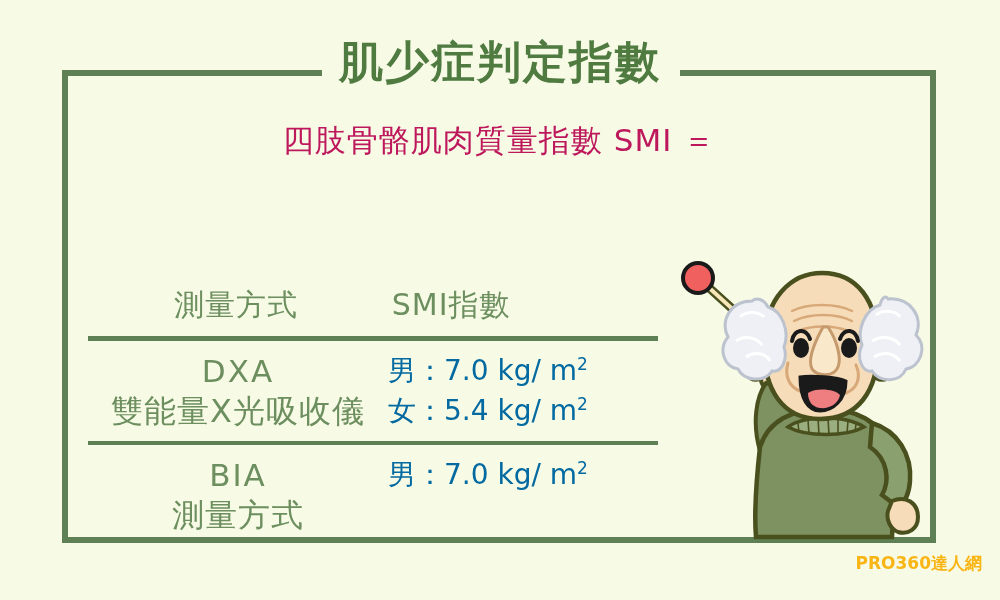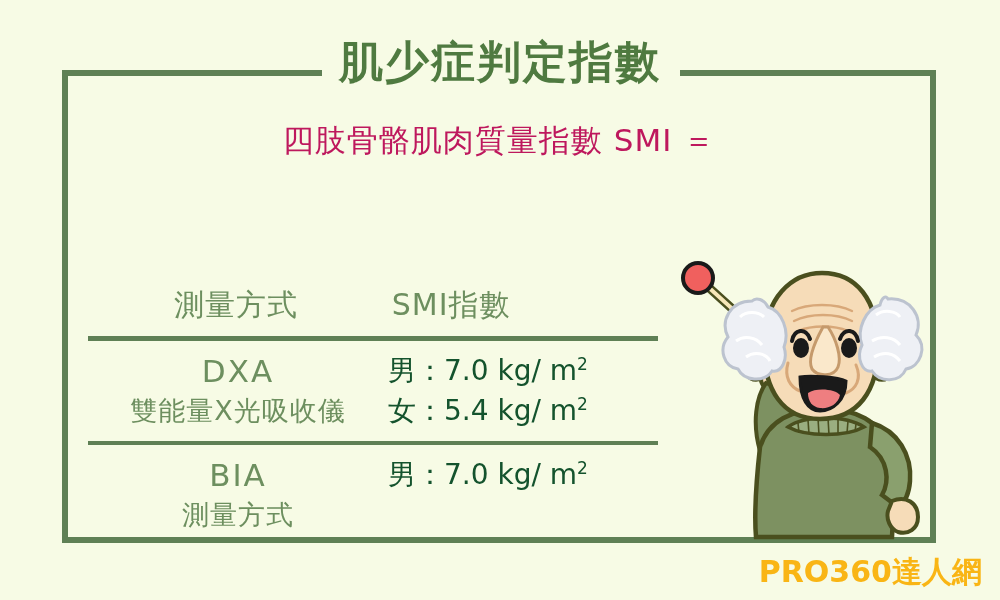--- a/index.html
+++ b/index.html
@@ -60,28 +60,28 @@
     color:#6d8f5f;font-size:30px;line-height:46px;letter-spacing:1px;margin-top:44px;
   }
   .thead .cell-value{padding-left:8px;}
 
   .rule{background:#5f8055;width:570px;}
   .rule-thick{height:5px;margin-top:8px;}
   .rule-mid{height:4px;margin-top:6px;}
 
   .body-row{padding-top:10px;padding-bottom:4px;}
   .m-main{color:#6d8f5f;font-size:31px;line-height:40px;letter-spacing:2px;}
-  .m-sub{color:#6d8f5f;font-size:27px;line-height:40px;letter-spacing:1px;}
-  .v-line{color:#14532d;font-size:28px;line-height:40px;letter-spacing:0px;white-space:nowrap;}
+  .m-sub{color:#6d8f5f;font-size:32px;line-height:40px;letter-spacing:1px;}
+  .v-line{color:#0369a1;font-size:28px;line-height:40px;letter-spacing:0px;white-space:nowrap;}
   .v-line .sup{font-size:17px;vertical-align:super;line-height:0;}
 
   
   .watermark{
     position:absolute;right:18px;top:552px;
-    color:#f9b515;font-size:30px;font-weight:700;letter-spacing:0px;text-align:right;
+    color:#f9b515;font-size:17px;font-weight:700;letter-spacing:0px;text-align:right;
   }
 
   
   .oldman{position:absolute;left:660px;top:255px;width:340px;height:290px;}
   .oldman svg{display:block;}
 </style>
 </head>
 <body>
 
 <div class="stage">

